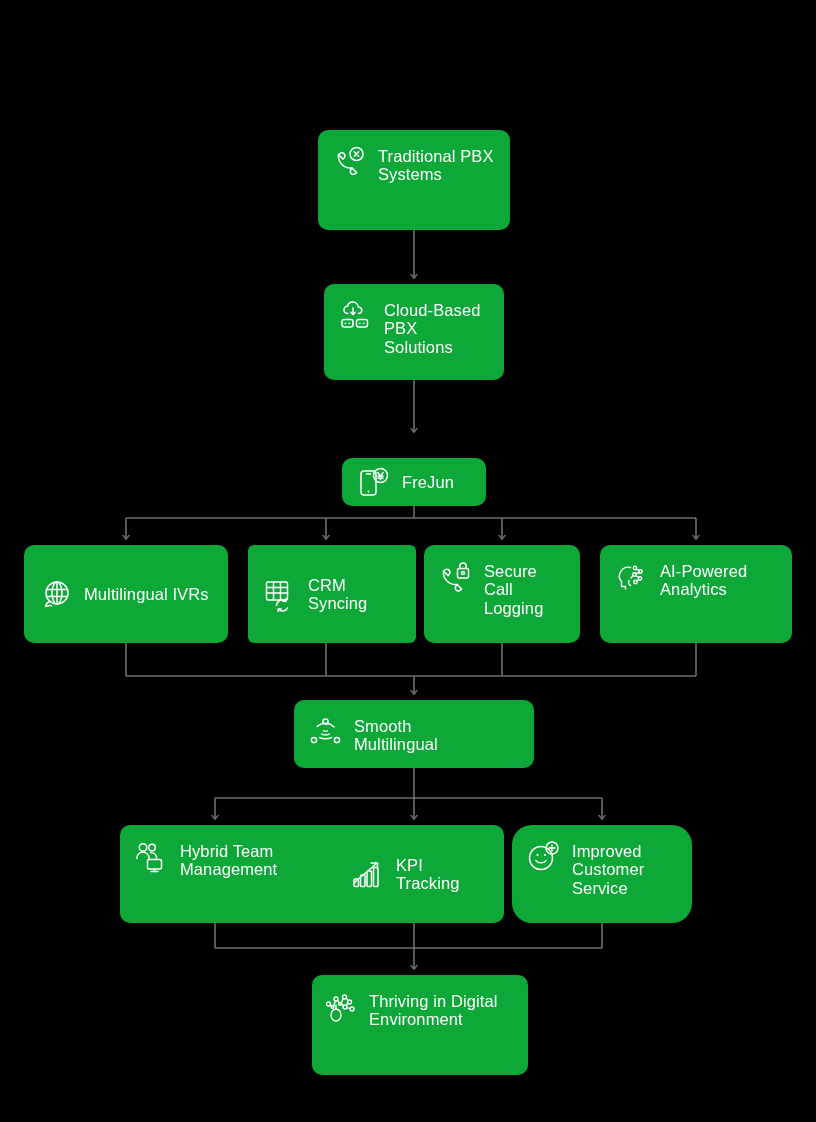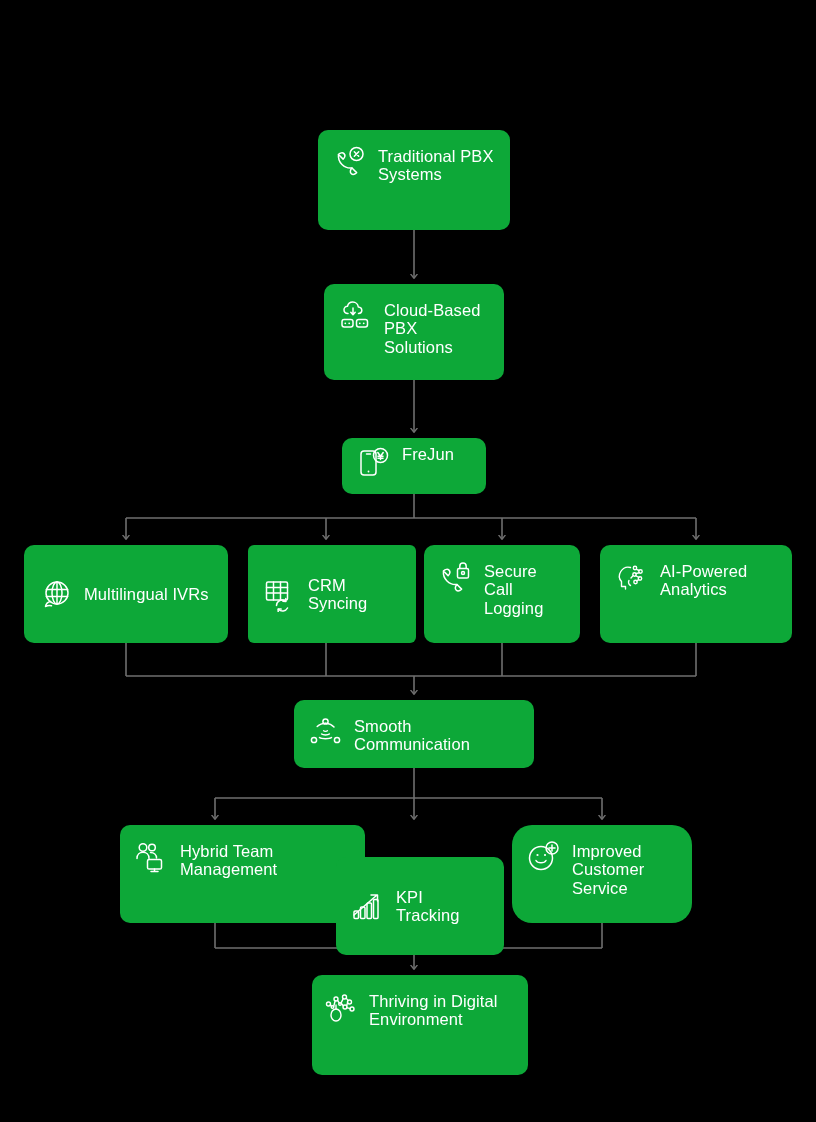--- a/index.html
+++ b/index.html
@@ -41,29 +41,29 @@
     font-size: 16.5px;
     line-height: 1.12;
     font-weight: 400;
     letter-spacing: 0.1px;
     white-space: pre-line;
     padding-top: 3px;
   }
   
   #n-traditional { left:318px; top:130px; width:192px; height:100px; }
   #n-cloud       { left:324px; top:284px; width:180px; height:96px;justify-content:flex-end;  }
-  #n-frejun      { left:342px; top:438px; width:144px; height:56px;  align-items:flex-start; padding-top:7px; padding-bottom:7px;}
+  #n-frejun      { left:342px; top:458px; width:144px; height:48px;  align-items:center; padding-top:7px; padding-bottom:7px;}
   #n-frejun .label { padding-top:0; }
   #n-ivr   { left:24px;  top:545px; width:204px; height:98px; align-items:center; }
   #n-crm   { left:248px; top:545px; width:168px; height:98px; align-items:center;border-radius:6px; }
   #n-secure{ left:424px; top:545px; width:156px; height:98px; }
   #n-ai    { left:600px; top:545px; width:192px; height:98px; }
   #n-smooth{ left:294px; top:700px; width:240px; height:68px; }
   #n-hybrid{ left:120px; top:825px; width:245px; height:98px; }
-  #n-kpi   { left:336px; top:825px; width:168px; height:98px; align-items:center;margin-top:32px; }
+  #n-kpi   { left:336px; top:825px; width:168px; height:98px; align-items:center; }
   #n-kpi .label { padding-top:0; }
   #n-improved{ left:512px; top:825px; width:180px; height:98px;border-radius:20px; }
   #n-thriving{ left:312px; top:975px; width:216px; height:100px;padding-left:12px; }
   #n-ivr .label, #n-crm .label { padding-top:0; }
 </style>
 </head>
 <body>
 
 <div id="stage">
 
@@ -216,21 +216,21 @@
         <circle cx="5" cy="25" r="2.6"></circle>
         <circle cx="28" cy="25" r="2.6"></circle>
         <path d="M10.5,22.5 C12.5,24.2 20.5,24.2 22.5,22.5"></path>
         <path d="M12.6,19 C14,20.2 19,20.2 20.4,19"></path>
         <path d="M14.7,15.8 C15.5,16.5 17.5,16.5 18.3,15.8"></path>
         <path d="M8.2,11.5 C10.5,9.3 13.3,8.2 16.5,8.2"></path>
         <path d="M25,12 C23,9.8 20,8.4 17,8.2"></path>
       </svg>
     </span>
     <span class="label">Smooth
-Communication</span>
+Multilingual</span>
   </div>
 
   <div class="node" id="n-hybrid">
     <span class="icon">
       <svg viewBox="0 0 34 34" fill="none" stroke="#ffffff" stroke-width="1.5" stroke-linecap="round" stroke-linejoin="round">
         <circle cx="8" cy="7.5" r="3.8"></circle>
         <circle cx="17" cy="7.5" r="3.3"></circle>
         <path d="M2,18.5 C2,14.5 4.8,12.3 8,12.3 C11.2,12.3 14,14.5 14,18.5"></path>
         <path d="M15.5,12.5 C19,12.5 21.5,14.8 21.5,18"></path>
         <rect x="12.5" y="19.5" width="14" height="9.5" rx="1.6"></rect>

